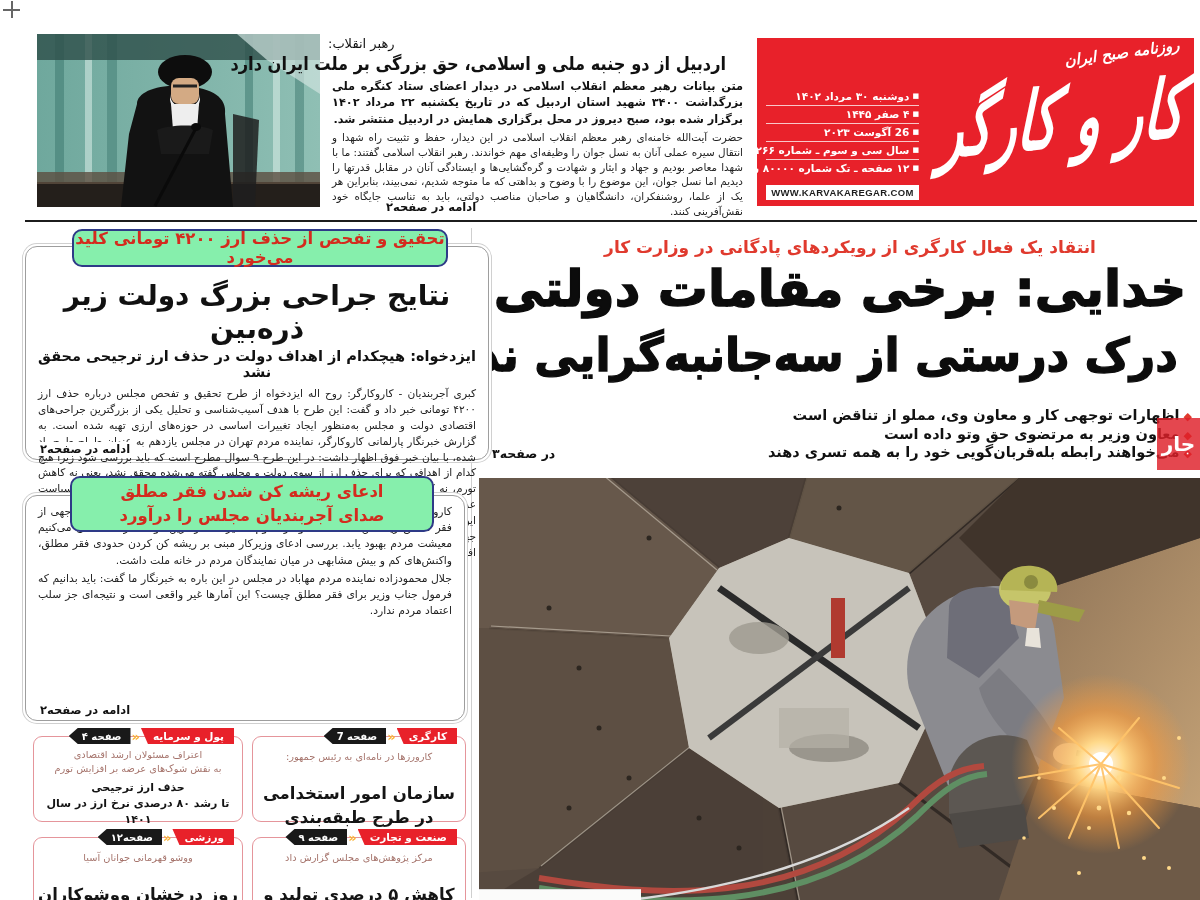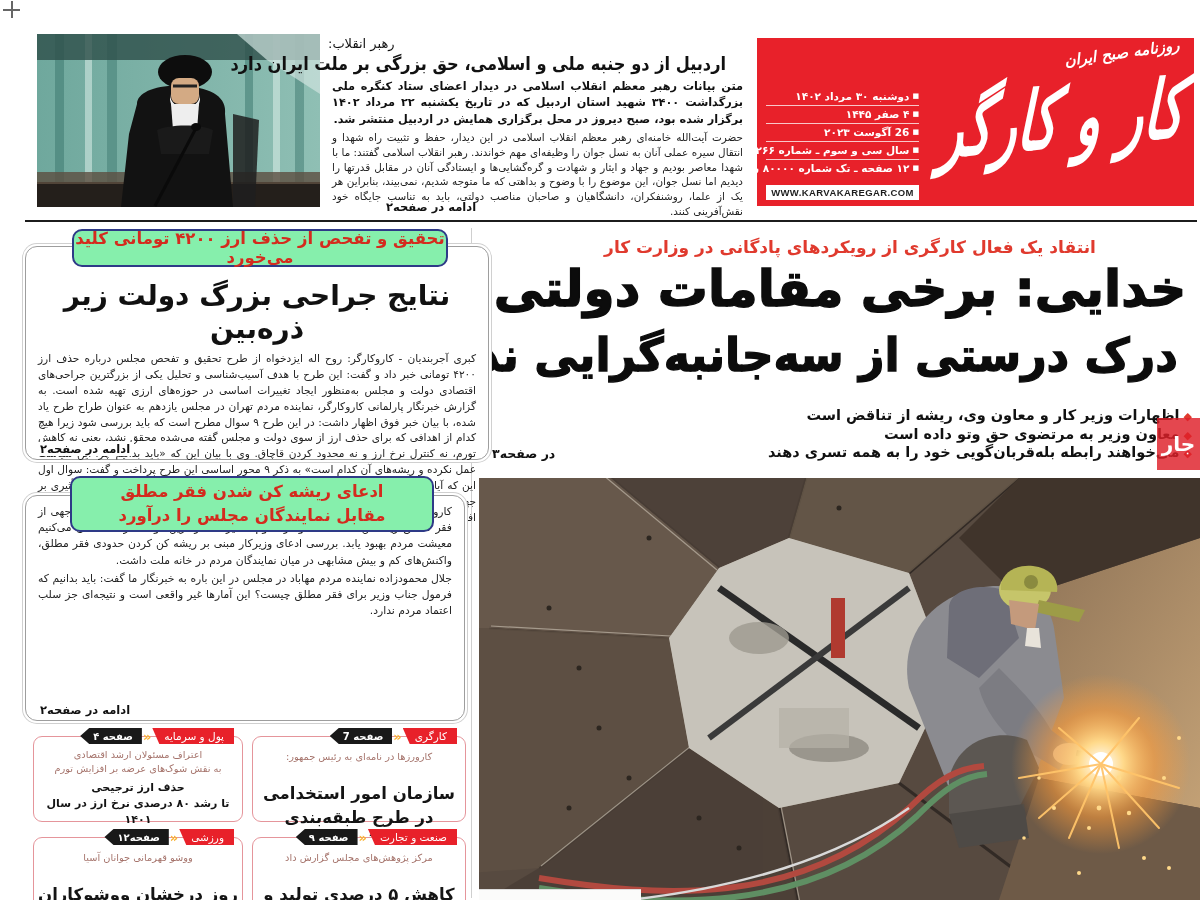--- a/index.html
+++ b/index.html
@@ -84,21 +84,21 @@
 
   
   .photo{left:479px;top:478px;width:721px;height:422px;}
   .photo-caption{left:479px;top:889px;width:162px;height:11px;background:#fbfbfa;
     border-top:1px solid #ddd;}
 
   
   .news-box{position:absolute;background:#fff;border:1.2px solid #e5959b;border-radius:9px;}
   .tab{position:absolute;top:-9px;right:8px;height:16px;display:flex;direction:rtl;
     align-items:stretch;z-index:4;}
-  .tab-cat{background:#e8212a;color:#fff;font-size:10.5px;font-weight:normal;
+  .tab-cat{background:#e8212a;color:#fff;font-size:10.5px;font-weight:bold;
     display:flex;align-items:center;padding:0 10px 0 12px;white-space:nowrap;
     clip-path:polygon(0 0,100% 0,100% 100%,7px 100%);}
   .tab-chev{color:#f9b233;font-size:13px;font-weight:bold;display:flex;align-items:center;
     margin:0 1px;line-height:1;}
   .tab-page{background:#191919;color:#fff;font-size:10px;font-weight:bold;
     display:flex;align-items:center;padding:0 9px 0 13px;white-space:nowrap;
     clip-path:polygon(100% 0,100% 100%,9px 100%,0 50%,9px 0);}
   .nb-kicker{margin-top:13px;text-align:center;font-size:9.8px;color:#a5736b;line-height:1.45;}
   .nb-headline{text-align:center;font-size:16.5px;font-weight:bold;line-height:1.45;
     color:#141414;letter-spacing:-.3px;margin-top:18px;}
@@ -189,42 +189,43 @@
   </div>
 
   <div class="abs rule-top"></div>
   <div class="abs col-divider"></div>
 
   <div class="abs main-kicker rtl">انتقاد یک فعال کارگری از رویکردهای پادگانی در وزارت کار</div>
   <div class="abs main-h1 rtl">خدایی: برخی مقامات دولتی</div>
   <div class="abs main-h2 rtl">درک درستی از سه‌جانبه‌گرایی ندارند</div>
   <div class="abs bullets rtl">
     <div class="bullet-row">
-      <span class="dia">◆</span><span>اظهارات وزیر کار و معاون وی، ریشه از تناقض است</span>
+      <span class="dia">◆</span><span>اظهارات توجهی کار و معاون وی، مملو از تناقض است</span>
     </div>
     <div class="bullet-row">
       <span class="dia">◆</span><span>معاون وزیر به مرتضوی حق وتو داده است</span>
     </div>
     <div class="bullet-row">
       <span class="dia">◆</span><span>می‌خواهند رابطه بله‌قربان‌گویی خود را به همه تسری دهند</span>
     </div>
   </div>
   <div class="abs page-ref rtl">در صفحه۳</div>
   <div class="abs watermark rtl">جار</div>
 
   <div class="abs badge badge1 rtl">تحقیق و تفحص از حذف ارز ۴۲۰۰ تومانی کلید می‌خورد</div>
   <div class="abs story-box box1 rtl">
     <div class="box1-headline">نتایج جراحی بزرگ دولت زیر ذره‌بین</div>
+    <div class="box1-subhead">ایزدخواه: هیچکدام از اهداف دولت در حذف ارز ترجیحی محقق نشد</div>
     <div class="box1-body">کبری آجربندیان - کاروکارگر: روح اله ایزدخواه از طرح تحقیق و تفحص مجلس درباره حذف ارز ۴۲۰۰ تومانی خبر داد و گفت: این طرح با هدف آسیب‌شناسی و تحلیل یکی از بزرگترین جراحی‌های اقتصادی دولت و مجلس به‌منظور ایجاد تغییرات اساسی در حوزه‌های ارزی تهیه شده است. به گزارش خبرنگار پارلمانی کاروکارگر، نماینده مردم تهران در مجلس یازدهم به عنوان طراح طرح یاد شده، با بیان خبر فوق اظهار داشت: در این طرح ۹ سوال مطرح است که باید بررسی شود زیرا هیچ کدام از اهدافی که برای حذف ارز از سوی دولت و مجلس گفته می‌شده محقق نشد، یعنی نه کاهش تورم، نه کنترل نرخ ارز و نه محدود کردن قاچاق. وی با بیان این که «باید بدانیم چرا این سیاست عمل نکرده و ریشه‌های آن کدام است» به ذکر ۹ محور اساسی این طرح پرداخت و گفت: سوال اول این که آیا حذف ارز طی یکسال گذشته اثری بر تورم داشته است یا خیر؟ دیگر آن که چه تأثیری بر جهش نرخ ارز داشته و اثر آن بر واردات کالاهای اساسی چگونه بوده است یعنی آیا تولیدات داخلی افزایش یافته و یا واردات رشد یافته است؟</div>
     <div class="box-cont">ادامه در صفحه۲</div>
   </div>
 
   <div class="abs badge badge2 rtl">
     <div>ادعای ریشه کن شدن فقر مطلق</div>
-    <div>مقابل نمایندگان مجلس را درآورد</div>
+    <div>صدای آجربندیان مجلس را درآورد</div>
   </div>
   <div class="abs story-box box2 rtl">
     <div class="box2-body">کاروکارگر: وزیر تعاون، کار و رفاه اجتماعی در برنامه صف اول گفت: بخش قابل توجهی از فقر مطلق ریشه‌کن شده است و در تداوم مسیر افتخارآفرین دولت مردمی تلاش می‌کنیم معیشت مردم بهبود یابد. بررسی ادعای وزیرکار مبنی بر ریشه کن کردن حدودی فقر مطلق، واکنش‌های کم و بیش مشابهی در میان نمایندگان مردم در خانه ملت داشت.</div>
     <div class="box2-body box2-body2">جلال محمودزاده نماینده مردم مهاباد در مجلس در این باره به خبرنگار ما گفت: باید بدانیم که فرمول جناب وزیر برای فقر مطلق چیست؟ این آمارها غیر واقعی است و نتیجه‌ای جز سلب اعتماد مردم ندارد.</div>
     <div class="box-cont">ادامه در صفحه۲</div>
   </div>
 
   <svg class="abs photo" viewBox="0 0 721 422" preserveAspectRatio="none">
     <defs>
       <linearGradient id="bgph" x1="0" y1="0" x2="1" y2="1">

